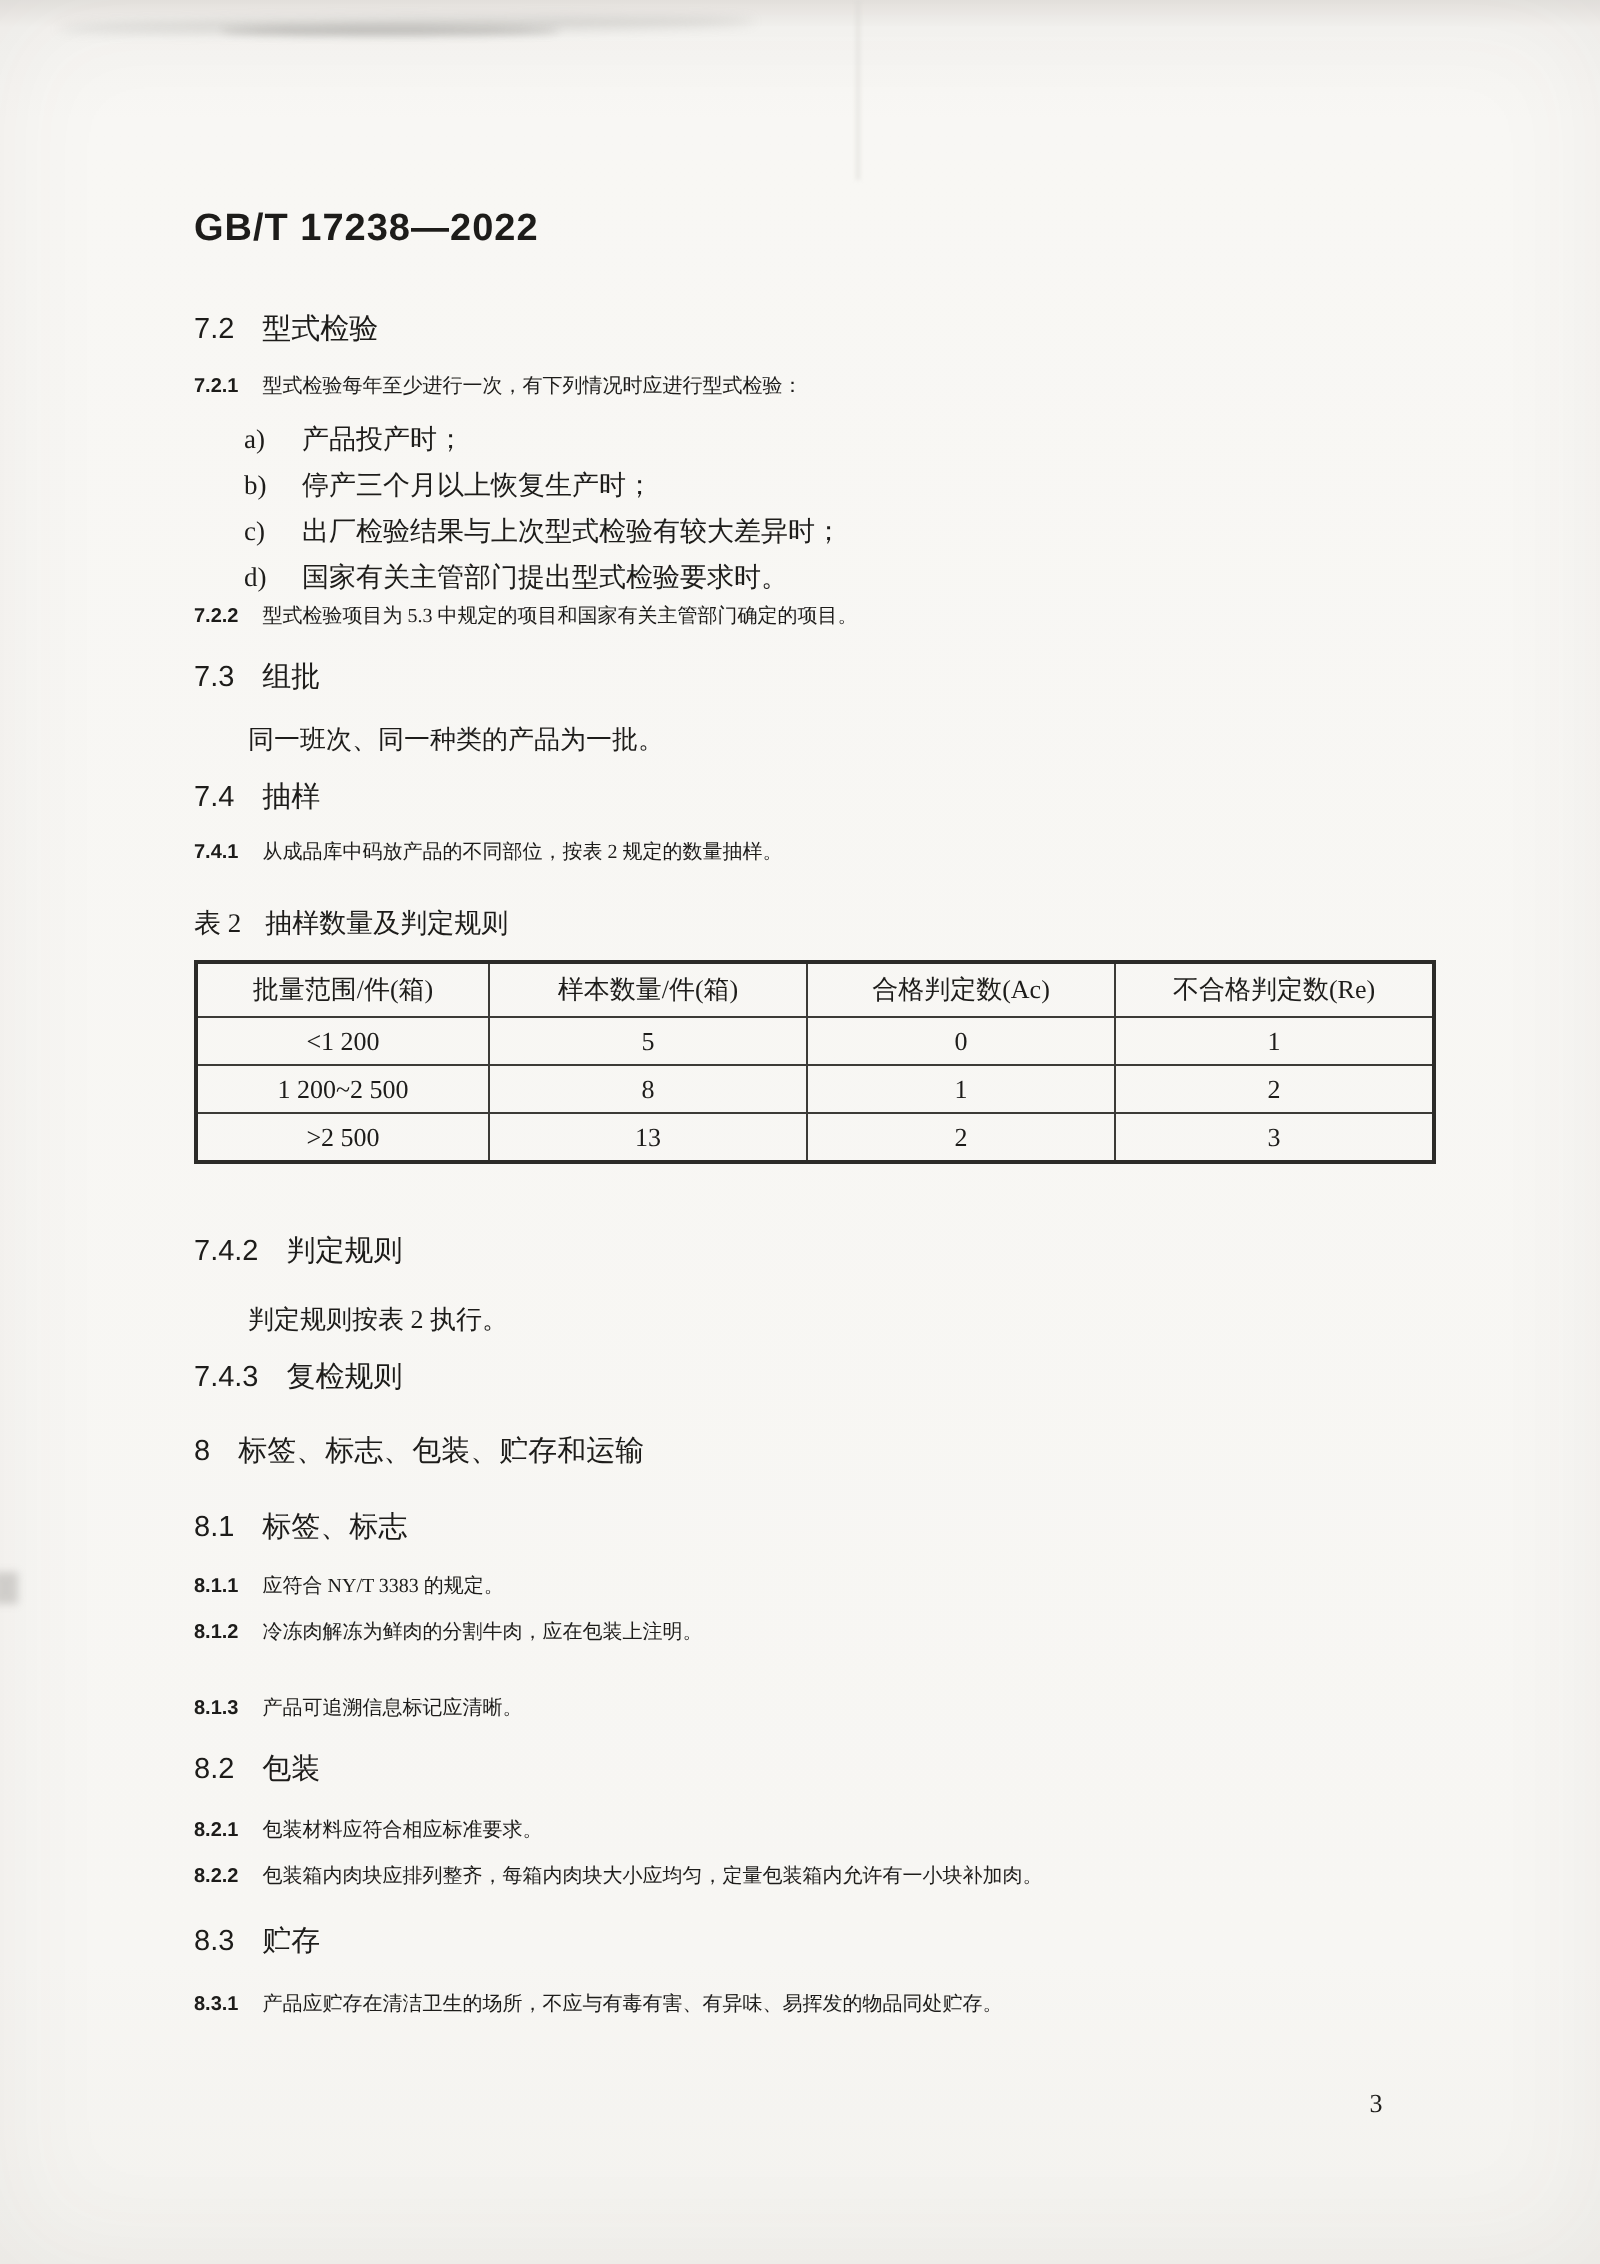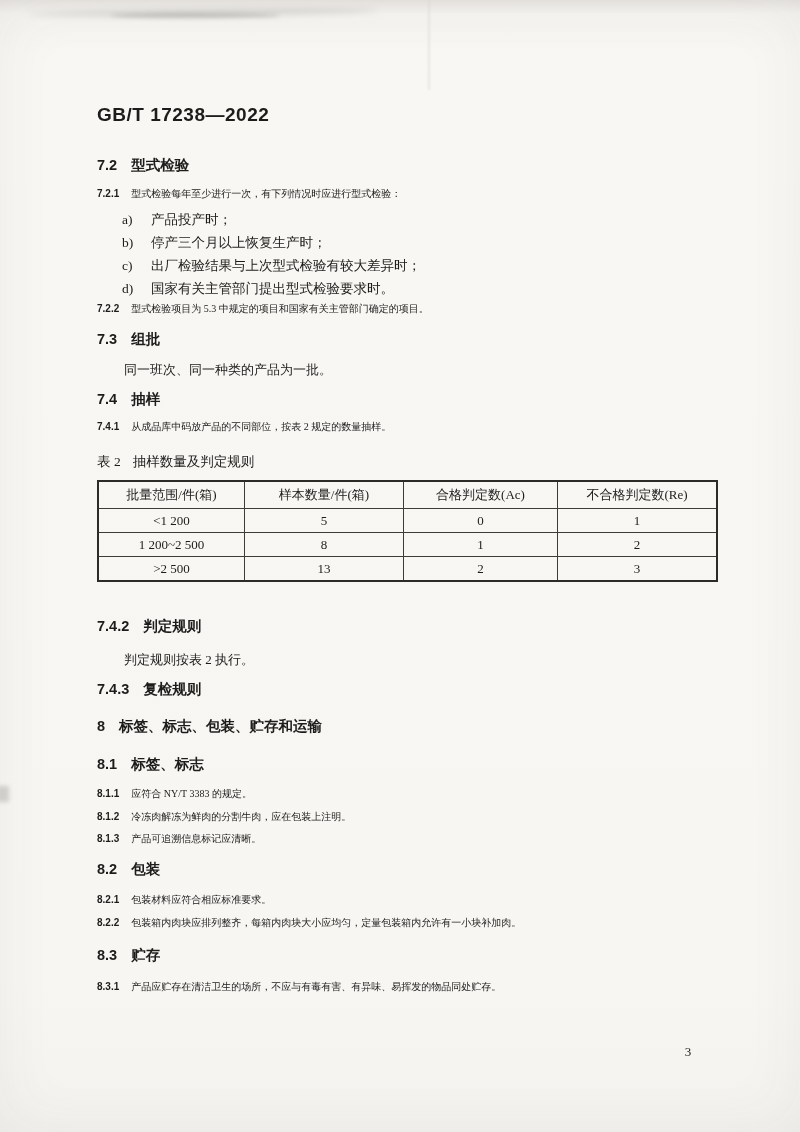--- a/index.html
+++ b/index.html
@@ -34,21 +34,21 @@
   }
 
   .content { position:absolute; left:97px; top:0; width:614px; }
 
   .docnum {
     margin-top:105px; 
     font-size:19px; font-weight:bold; letter-spacing:.5px; line-height:20px;
     font-family:"Liberation Sans","DejaVu Sans",sans-serif;
   }
 
-  .h2 { font-size:14.5px; font-weight:bold; line-height:20px; }
+  .h2 { font-size:14.5px; font-weight:normal; line-height:20px; }
   .h2 .num { margin-right:14px; font-family:"Liberation Sans","DejaVu Sans",sans-serif; }
 
   .clause { font-size:10px; line-height:22px; }
   .clause .num { font-weight:bold; margin-right:12px; font-family:"Liberation Sans","DejaVu Sans",sans-serif; }
 
   .list-item { display:flex; padding-left:25px; font-size:13.5px; line-height:23px; }
   .list-item .li-label { width:29px; flex:none; }
 
   .para { font-size:13px; line-height:22px; text-indent:27px; }
   .para2 { font-size:13.5px; line-height:22px; }
@@ -83,21 +83,21 @@
   .mt-tcap { margin-top:14px; }
   .mt-table { margin-top:8px; }
   .mt-h742 { margin-top:34px; }
   .mt-p742 { margin-top:13px; }
   .mt-h743 { margin-top:8px; }
   .mt-p743 { margin-top:12px; }
   .mt-h8 { margin-top:17px; }
   .mt-h81 { margin-top:18px; }
   .mt-c811 { margin-top:9px; }
   .mt-c812 { margin-top:1px; }
-  .mt-c813 { margin-top:0px; }
+  .mt-c813 { margin-top:16px; }
   .mt-h82 { margin-top:9px; }
   .mt-c821 { margin-top:10px; }
   .mt-c822 { margin-top:1px; }
   .mt-h83 { margin-top:11px; }
   .mt-c831 { margin-top:11px; }
 
   .pagenum {
     position:absolute; left:680px; top:1044px; width:16px;
     text-align:center; font-size:13px; line-height:16px;
   }

